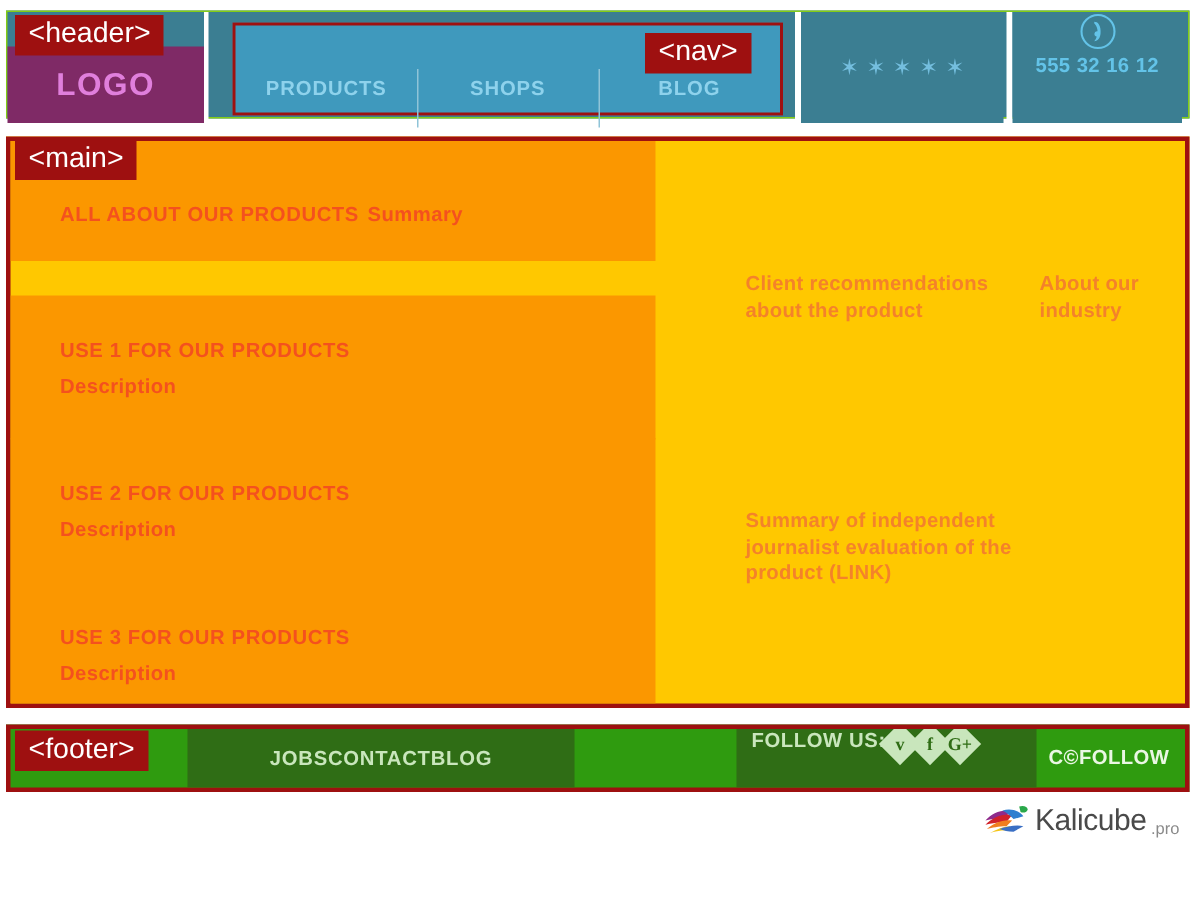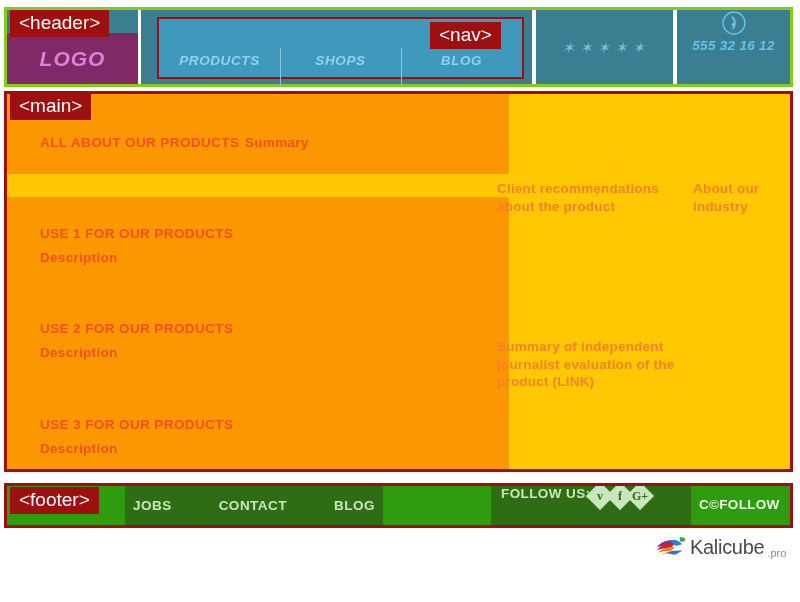--- a/index.html
+++ b/index.html
@@ -19,25 +19,24 @@
     height: 602px;
     background: #ffffff;
   }
 
   
   .header {
     position: absolute;
     left: 4px;
     top: 7px;
     width: 789px;
-    height: 80px;
-    box-sizing: border-box;
-    border: 3px solid #84cc16;
+    height: 72px;
+    box-sizing: border-box;
+    border: 1px solid #84cc16;
     background: #3b7e92;
-    font-style: italic;
   }
 
   .logo-box {
     position: absolute;
     left: 0px;
     top: 23px;
     width: 131px;
     height: 51px;
     background: #7f2a66;
     display: flex;
@@ -162,21 +161,21 @@
     height: 381px;
     box-sizing: border-box;
     border: 3px solid #9e1010;
     background: #ffc800;
     overflow: hidden;
   }
 
   .article {
     position: absolute;
     left: 0px;
-    width: 502px;
+    width: 430px;
     background: #fb9700;
     box-sizing: border-box;
     padding-left: 33px;
   }
   .art1 { top: 0px;   height: 80px; }
   .art2 { top: 103px; height: 96px; }
   .art3 { top: 198px; height: 96px; }
   .art4 { top: 294px; height: 81px; }
 
   .art-title {
@@ -225,21 +224,21 @@
   }
   .footer-nav {
     position: absolute;
     left: 118px;
     top: 0px;
     width: 258px;
     height: 39px;
     background: #2f6d15;
     display: flex;
     align-items: center;
-    justify-content: space-between;
+    justify-content: center;
     padding: 0 8px;
     box-sizing: border-box;
   }
   .footer-link {
     color: #c9e6bc;
     font-size: 13.5px;
     font-weight: bold;
     letter-spacing: 0.5px;
   }
   .footer-social {

